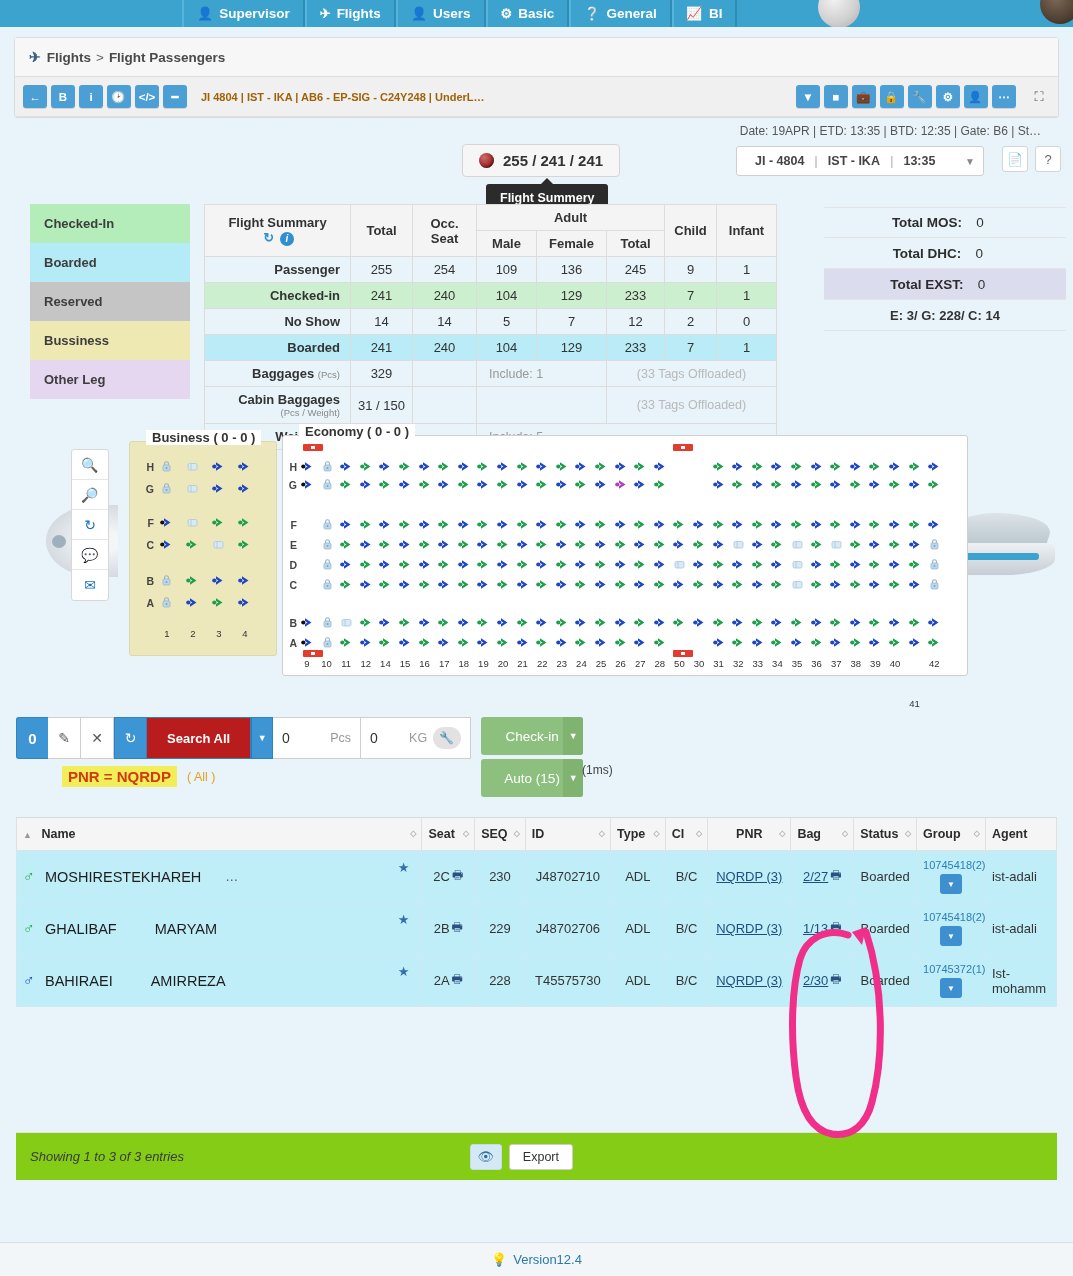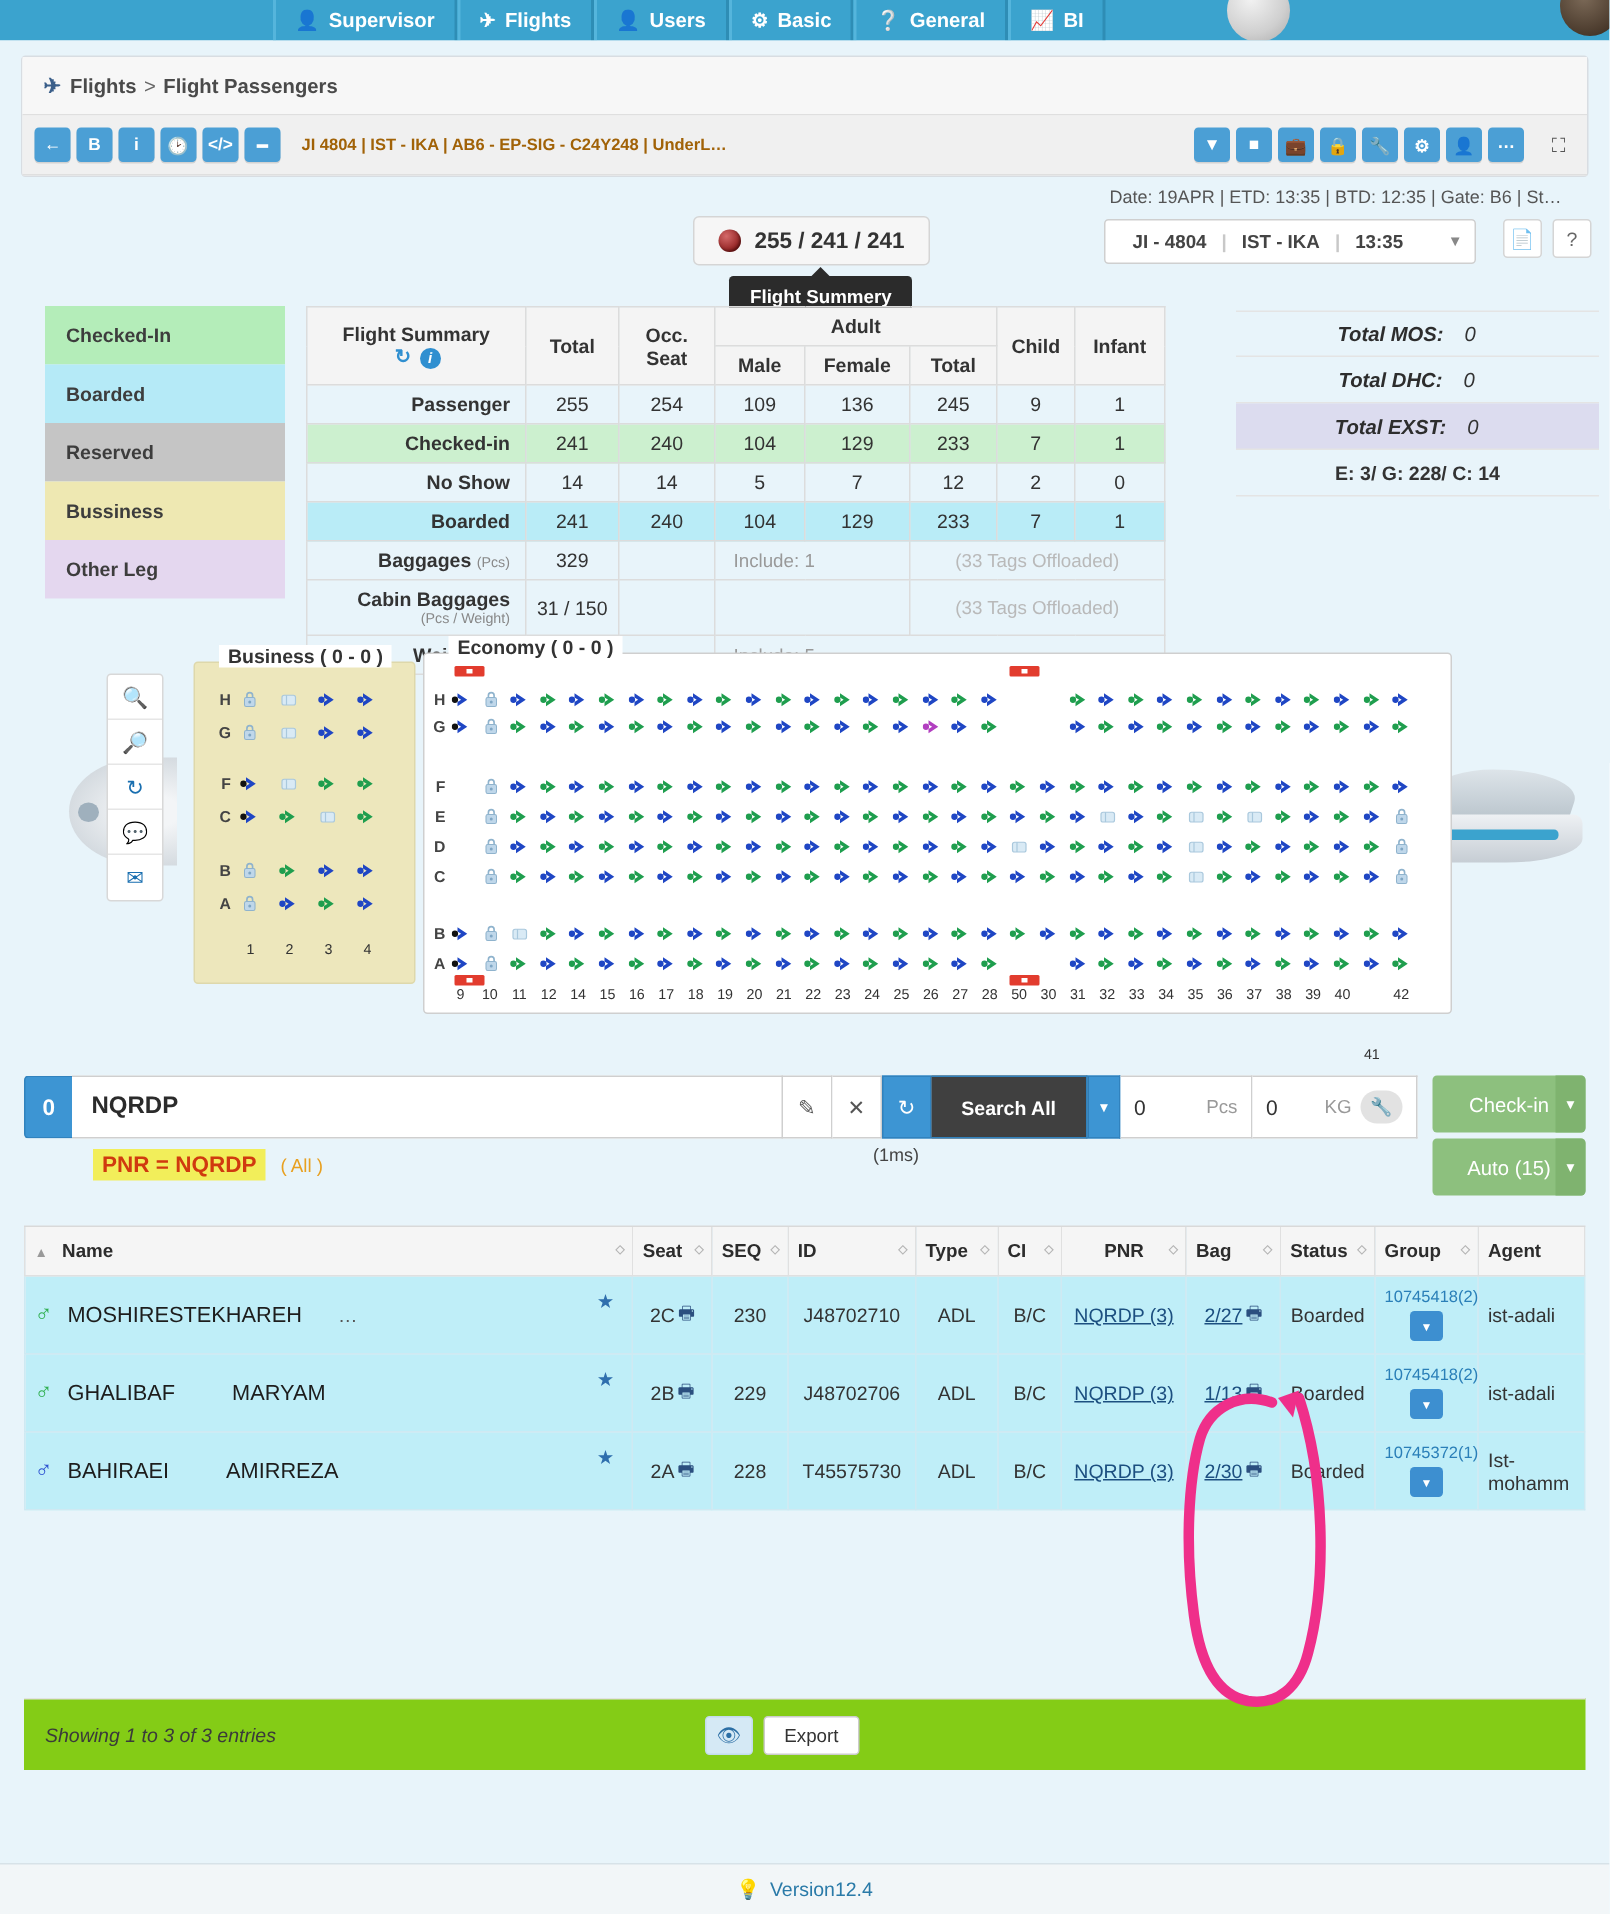--- a/index.html
+++ b/index.html
@@ -154,21 +154,21 @@
   .ico-info {
     display:inline-flex; width:14px; height:14px; border-radius:50%;
     background:#2f8fd0; color:#fff; font-size:10px; font-style:italic;
     align-items:center; justify-content:center; font-weight:bold;
   }
 
   
   .stats { position:absolute; left:810px; top:63px; width:242px; }
   .stat-row {
     display:flex; align-items:center; justify-content:center;
-    height:31px; border-bottom:1px solid #e4e4e4; font-size:13.5px;font-style:italic;
+    height:31px; border-bottom:1px solid #e4e4e4; font-size:13.5px;
   }
   .stat-row:first-child { border-top:1px solid #e4e4e4; }
   .stat-lbl { font-weight:bold; color:#2d2d2d; }
   .stat-val { margin-left:14px; color:#333; min-width:22px; }
   .stat-hl { background:#dcdcef; }
   .stat-note {
     text-align:center; height:31px; line-height:31px;
     font-size:13px; font-weight:bold; color:#333;
     border-bottom:1px solid #e4e4e4;
   }
@@ -263,21 +263,21 @@
   .sb-icbtn {
     width:33px; border:1px solid #cfcfcf; border-left:none; background:#fff;
     display:flex; align-items:center; justify-content:center;
     color:#555; font-size:14px; cursor:pointer;
   }
   .sb-refresh {
     width:33px; background:#3d95d3; color:#fff; border:1px solid #3182bd;
     display:flex; align-items:center; justify-content:center; font-size:14px; cursor:pointer;
   }
   .sb-searchall {
-    background:#404040; color:#fff; border:1px solid #3182bd; border-left:none;
+    background:#b91c1c; color:#fff; border:1px solid #3182bd; border-left:none;
     display:flex; align-items:center; padding:0 20px;
     font-size:13px; font-weight:bold; cursor:pointer;
   }
   .sb-caret {
     width:22px; background:#3d95d3; border:1px solid #3182bd; border-left:1px solid #2f7cb5;
     display:flex; align-items:center; justify-content:center; color:#fff; font-size:9px; cursor:pointer;
   }
   .sb-num {
     width:88px; border:1px solid #cfcfcf; border-left:none; background:#fff;
     display:flex; align-items:center; padding:0 9px; font-size:14px; color:#333;
@@ -1802,21 +1802,20 @@
           <div class="exitmark" style="left: 20px; top: 214px;"></div>
           <div class="exitmark" style="left: 390.4px; top: 8px;"></div>
           <div class="exitmark" style="left: 390.4px; top: 214px;"></div>
         </div>
     </div>
   </div>
 
   <div class="searchbar">
     <div class="sb-row">
       <div class="sb-count">0</div>
-      <div class="sb-input">NQRDP</div>
       <div class="sb-icbtn">✎</div>
       <div class="sb-icbtn">✕</div>
       <div class="sb-refresh">↻</div>
       <div class="sb-searchall">Search All</div>
       <div class="sb-caret">▼</div>
       <div class="sb-num">
         <span>0</span>
         <span class="unit">Pcs</span>
       </div>
       <div class="sb-num sb-num2">

